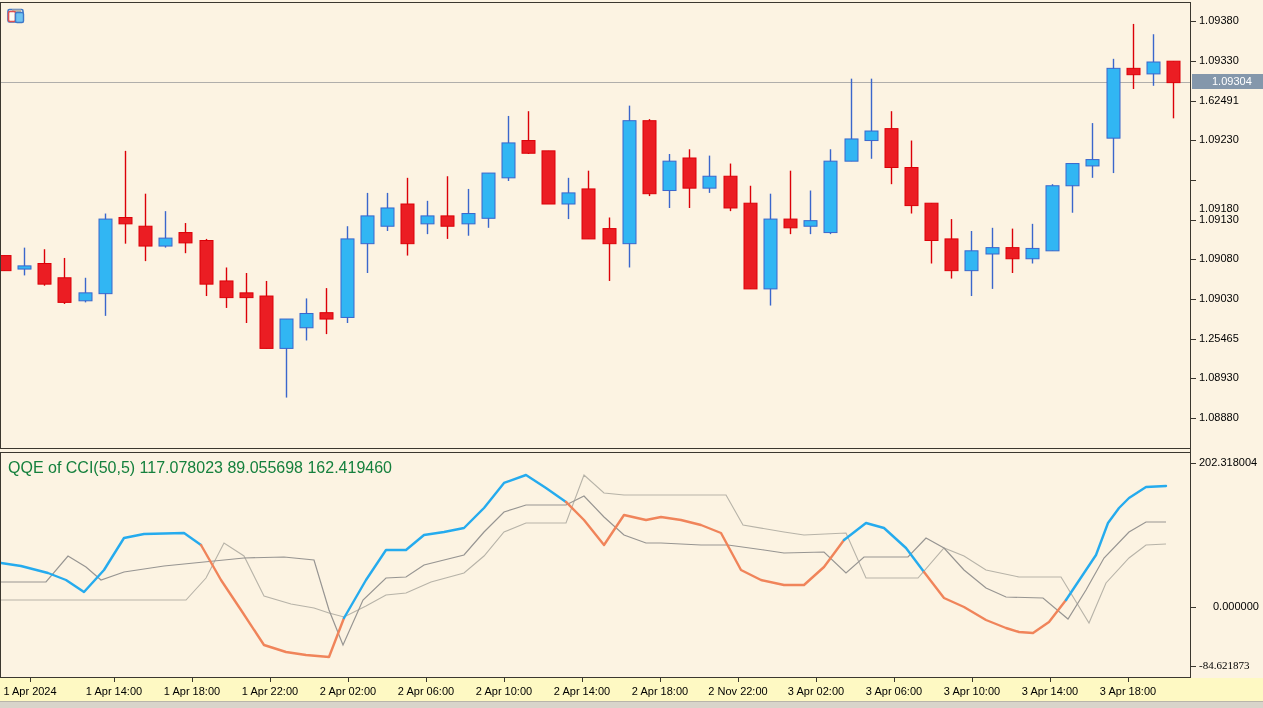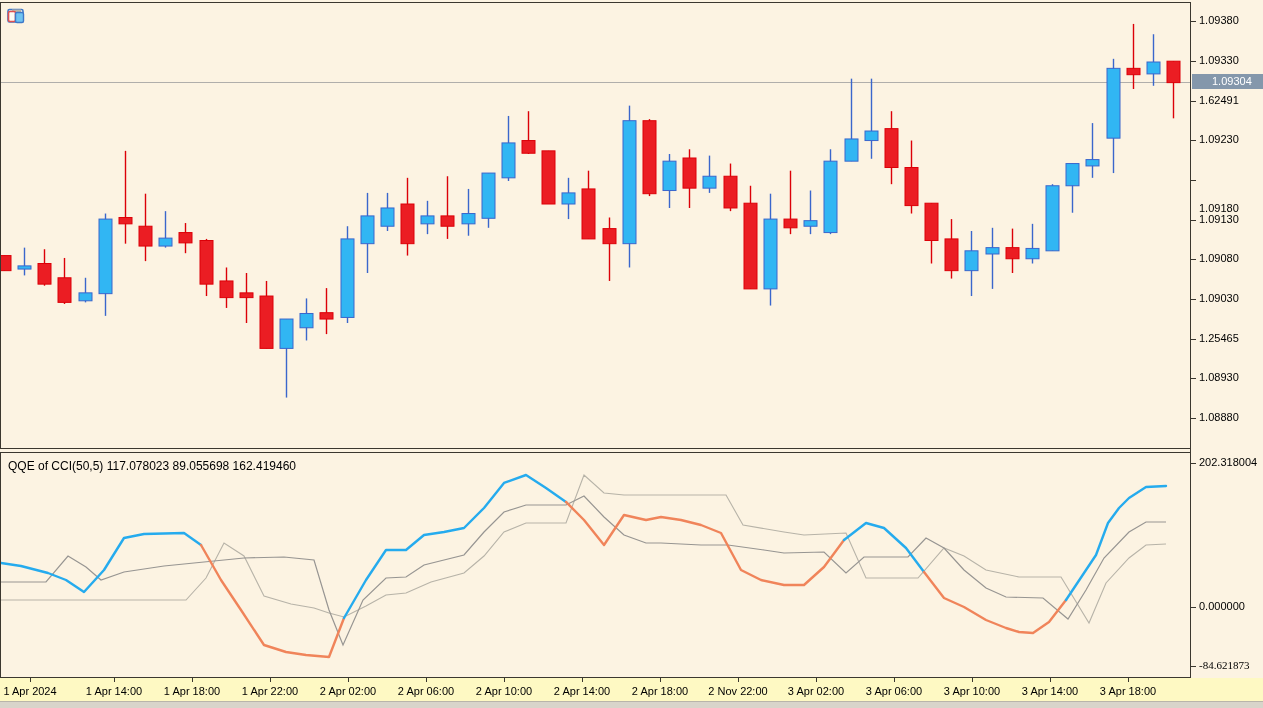--- a/index.html
+++ b/index.html
@@ -19,21 +19,21 @@
     height:18px;
   }
   .title-text{font-size:12.5px;color:#000;margin-left:4px;letter-spacing:0.1px;}
   .tb-icon{width:18px;height:16px;display:inline-block;}
   .ind-panel{
     position:absolute;left:0;top:452px;width:1189px;height:224px;
     border:1px solid #3b372f;border-right:none;background:#fcf3e2;
   }
   .ind-panel svg{position:absolute;left:0;top:0;}
   .ind-label{
-    position:absolute;left:7px;top:6px;font-size:12px;color:#000000;
+    position:absolute;left:7px;top:6px;font-size:16px;color:#15803d;
   }
   .axis-col{
     position:absolute;left:1190px;top:0;width:73px;height:678px;background:#fcf3e2;
   }
   .axis-vline{position:absolute;left:1190px;top:2px;width:1px;height:676px;background:#3b372f;}
   .axis-label{
     position:absolute;left:9px;font-size:11px;color:#000;white-space:nowrap;
   }
   .axis-tick{position:absolute;left:1px;width:5px;height:1px;background:#3b372f;}
   .price-badge{
@@ -352,21 +352,21 @@
       <div class="axis-label" style="top: 292px;">1.09030</div>
       <div class="axis-tick" style="top: 339px;"></div>
       <div class="axis-label" style="top: 332px;">1.25465</div>
       <div class="axis-tick" style="top: 378px;"></div>
       <div class="axis-label" style="top: 371px;">1.08930</div>
       <div class="axis-tick" style="top: 418px;"></div>
       <div class="axis-label" style="top: 411px;">1.08880</div>
       <div class="axis-tick" style="top: 463px;"></div>
       <div class="axis-label" style="top: 456px;">202.318004</div>
       <div class="axis-tick" style="top: 607px;"></div>
-      <div class="axis-label" style="top: 600px;">0.000000</div>
+      <div class="axis-label" style="top: 600px; margin-left: 14px;">0.000000</div>
       <div class="axis-tick" style="top: 666px;"></div>
       <div class="axis-label" style="top: 659px; font-family: Liberation Serif, serif;">-84.621873</div>
     </div>
   <div class="axis-vline"></div>
 
   <div class="time-axis" id="time-axis">
       <div class="time-tick" style="left: 30px;"></div>
       <div class="time-label" style="left: 30px;">1 Apr 2024</div>
       <div class="time-tick" style="left: 114px;"></div>
       <div class="time-label" style="left: 114px;">1 Apr 14:00</div>

